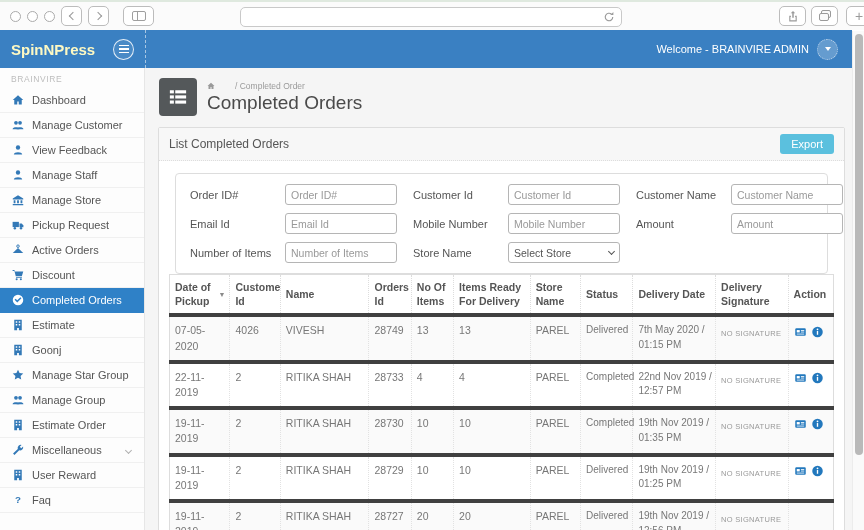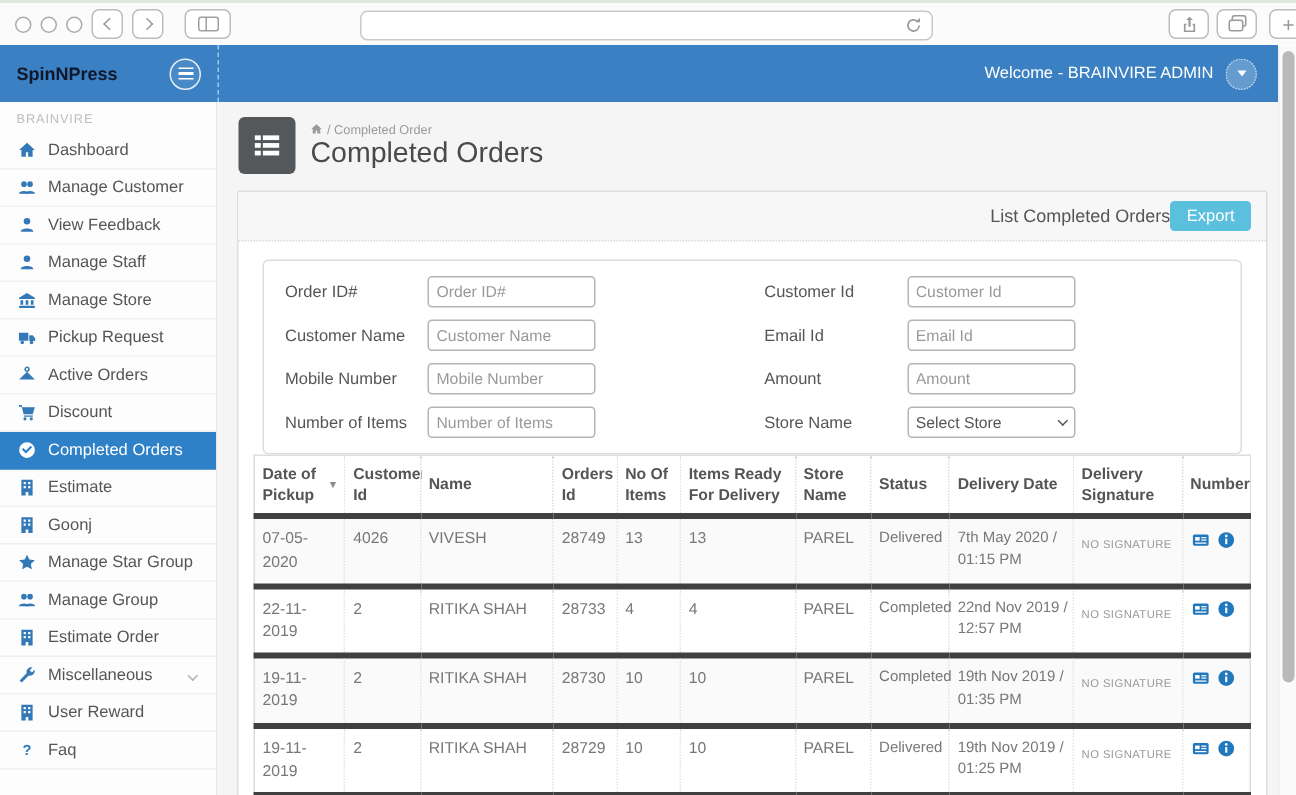--- a/index.html
+++ b/index.html
@@ -23,21 +23,21 @@
   .tabs-b{position:absolute;right:26px;width:27px}
   .tabs-i{position:relative;width:12px;height:9px}
   .tabs-i i{position:absolute;width:10px;height:8px;border:1.3px solid #9a9a9a;border-radius:2px;background:#fbfbfb}
   .tabs-i i:first-child{left:2px;top:-2px}
   .tabs-i i:last-child{left:0;top:1px}
   .plus-b{position:absolute;right:-8px;width:26px;font-size:14px;color:#9a9a9a}
 
   
   .app-header{position:absolute;top:30px;left:0;right:12px;height:38px;background:#3a80c2;display:flex}
   .brand-area{width:145px;display:flex;align-items:center;justify-content:space-between;padding:0 11px}
-  .brand{color:#0f172a;font-weight:bold;font-size:12px;cursor:pointer}
+  .brand{color:#fef9c3;font-weight:bold;font-size:15px;cursor:pointer}
   .hamburger{width:21px;height:21px;border:1px solid rgba(255,255,255,.85);border-radius:50%;display:flex;flex-direction:column;align-items:center;justify-content:center;gap:2px;cursor:pointer;background:rgba(255,255,255,.08)}
   .hamburger i{width:10px;height:1.5px;background:#fff;display:block}
   .header-right{flex:1;border-left:1px dashed rgba(255,255,255,.55);display:flex;align-items:center;justify-content:flex-end;padding-right:14px;gap:8px;cursor:pointer}
   .welcome{color:#fff;font-size:11px}
   .user-caret{width:21px;height:21px;border-radius:50%;background:rgba(255,255,255,.22);border:1px dotted rgba(255,255,255,.6);display:flex;align-items:center;justify-content:center}
   .caret-tri{width:0;height:0;border-left:3.5px solid transparent;border-right:3.5px solid transparent;border-top:4px solid #fff}
 
   
   .sidebar{position:absolute;top:68px;left:0;width:145px;bottom:0;background:#fdfdfd;border-right:1px solid #e6e6e6;overflow:hidden}
   .nav-section{color:#bdbdbd;font-size:8.5px;letter-spacing:.6px;padding:6px 11px 4px}
@@ -46,32 +46,32 @@
   .nav-item .icon svg{width:12px;height:12px;fill:currentColor}
   .nav-item.active{background:#2f81c7;color:#fff;border-bottom-color:#2f81c7}
   .nav-item.active .icon{color:#fff}
   .chev-down{width:5px;height:5px;border-right:1.2px solid #b0b0b0;border-bottom:1.2px solid #b0b0b0;transform:rotate(45deg);margin-left:auto;margin-right:2px}
 
   
   .main{position:absolute;top:68px;left:145px;right:12px;bottom:0;background:#f5f5f5;overflow:hidden}
   .page-head{display:flex;align-items:center;gap:10px;padding:10px 14px 9px}
   .page-icon{width:38px;height:38px;background:#54585a;border-radius:4px;display:flex;align-items:center;justify-content:center;flex:0 0 38px}
   .page-icon svg{width:22px;height:20px;fill:#fff}
-  .bc{font-size:8.5px;color:#9a9a9a;display:flex;gap:3px;align-items:center}
+  .bc{font-size:8.5px;color:#9a9a9a;display:flex;gap:20px;align-items:center}
   .bc .icon{display:flex}
   .bc svg{width:8px;height:8px;fill:#9a9a9a}
   .page-title{font-size:19px;color:#4a4a4a;font-weight:400;margin-top:1px}
 
   .panel{margin:2px 7px 0 13px;background:#fff;border:1px solid #ddd;border-radius:2px}
-  .panel-head{height:33px;background:#f7f7f7;border-bottom:1px dotted #ddd;display:flex;align-items:center;justify-content:flex-end;padding:0 10px}
+  .panel-head{height:33px;background:#f7f7f7;border-bottom:1px dotted #ddd;display:flex;align-items:center;justify-content:space-between;padding:0 10px}
   .panel-title{font-size:12px;color:#555}
   .export-btn{background:#5bc0de;color:#fff;font-size:11px;border:none;border-radius:3px;padding:4px 11px;cursor:pointer;font-family:"Liberation Sans",sans-serif}
   .panel-body{padding:10px}
 
-  .filter-box{border:1px solid #ddd;border-radius:4px;padding:10px 14px;margin:2px 6px 0;display:grid;grid-template-columns:1fr 1fr;gap:8px 16px;background:#fff}
+  .filter-box{border:1px solid #ddd;border-radius:4px;padding:10px 14px;margin:2px 6px 0;display:grid;grid-template-columns:1fr 1fr 1fr;gap:8px 16px;background:#fff}
   .filter-field{display:flex;align-items:center}
   .filter-label{font-size:11px;color:#555;flex:0 0 95px}
   .filter-field input,.select-wrap{width:112px;height:21px}
   .filter-field input{border:1px solid #b5b5b5;border-radius:3px;font-size:10.5px;padding:0 5px;color:#555;font-family:"Liberation Sans",sans-serif}
   .filter-field input::placeholder{color:#999}
   .select-wrap{position:relative;display:inline-block}
   .select-wrap select{width:100%;height:100%;border:1px solid #b5b5b5;border-radius:3px;font-size:10.5px;padding:0 5px;color:#555;appearance:none;-webkit-appearance:none;background:#fff;font-family:"Liberation Sans",sans-serif}
   .sel-caret{position:absolute;right:6px;top:7px;width:5px;height:5px;border-right:1.3px solid #555;border-bottom:1.3px solid #555;transform:rotate(45deg);pointer-events:none}
 
   .show-row{display:flex;align-items:center;gap:6px;font-size:11.5px;color:#555;margin:13px 1px 8px}
@@ -398,21 +398,21 @@
               <th><span>Date of Pickup</span><span class="sort-icon">▼</span></th>
               <th><span>Customer Id</span></th>
               <th><span>Name</span></th>
               <th><span>Orders Id</span></th>
               <th><span>No Of Items</span></th>
               <th><span>Items Ready For Delivery</span></th>
               <th><span>Store Name</span></th>
               <th><span>Status</span></th>
               <th><span>Delivery Date</span></th>
               <th><span>Delivery Signature</span></th>
-              <th><span>Number</span></th>
+              <th><span>Action</span></th>
             </tr>
           </thead>
         <tbody>
             <tr>
               <td>07-05-2020</td>
               <td>4026</td>
               <td>VIVESH</td>
               <td>28749</td>
               <td>13</td>
               <td>13</td>

